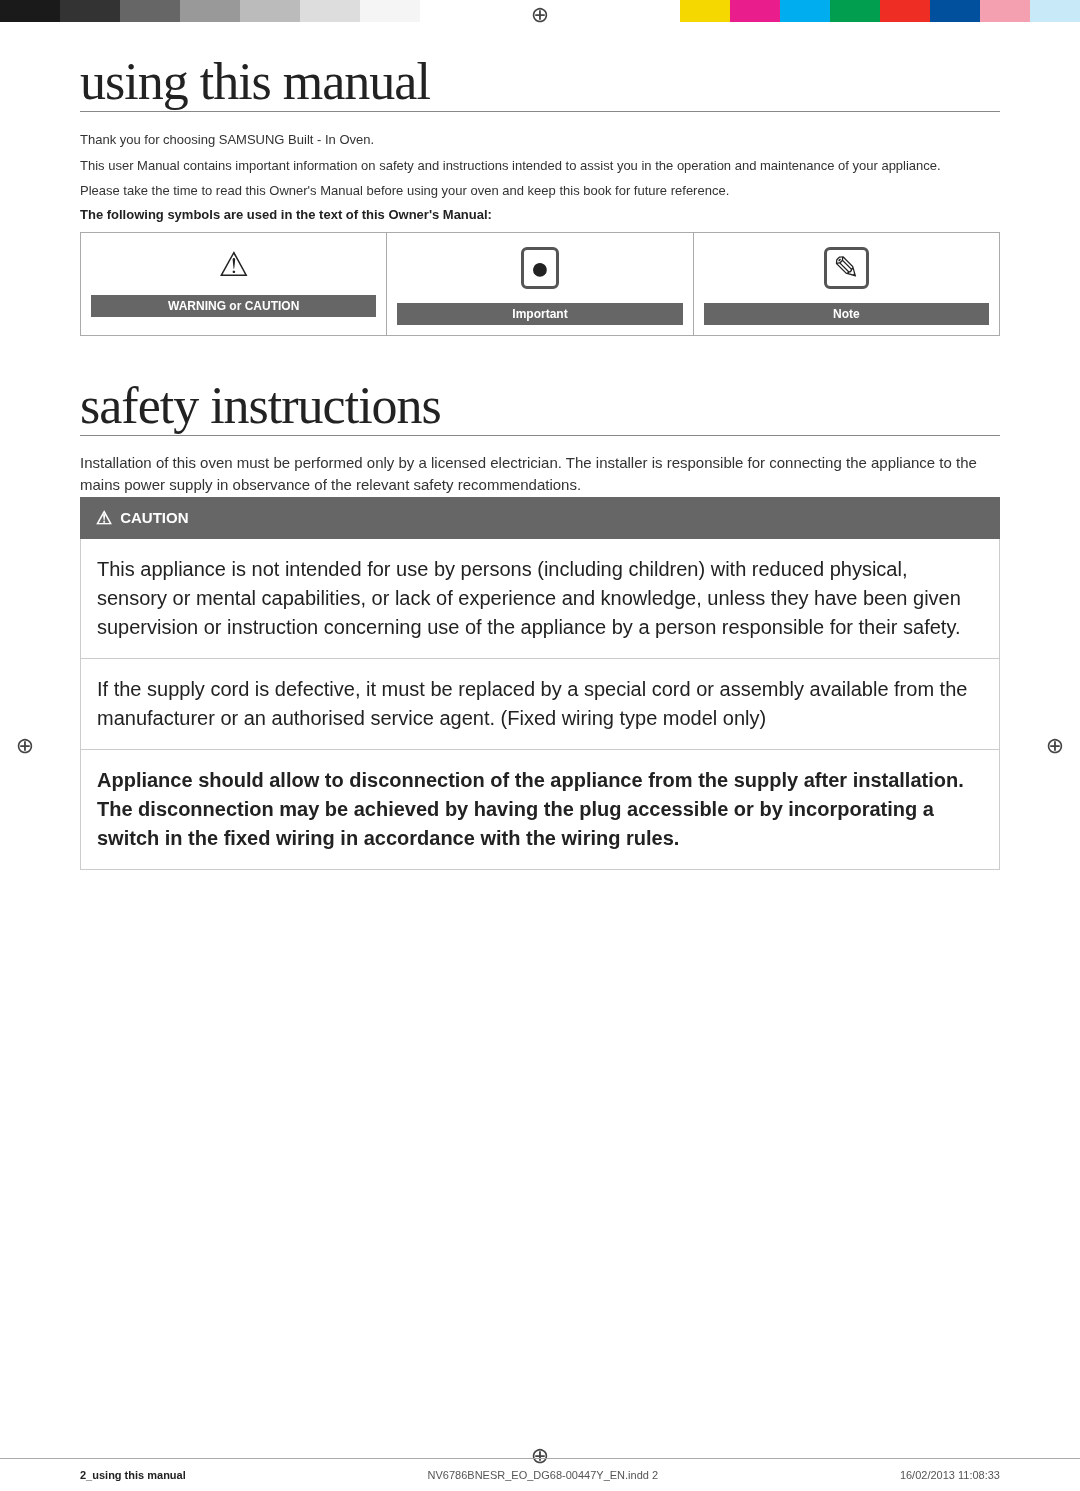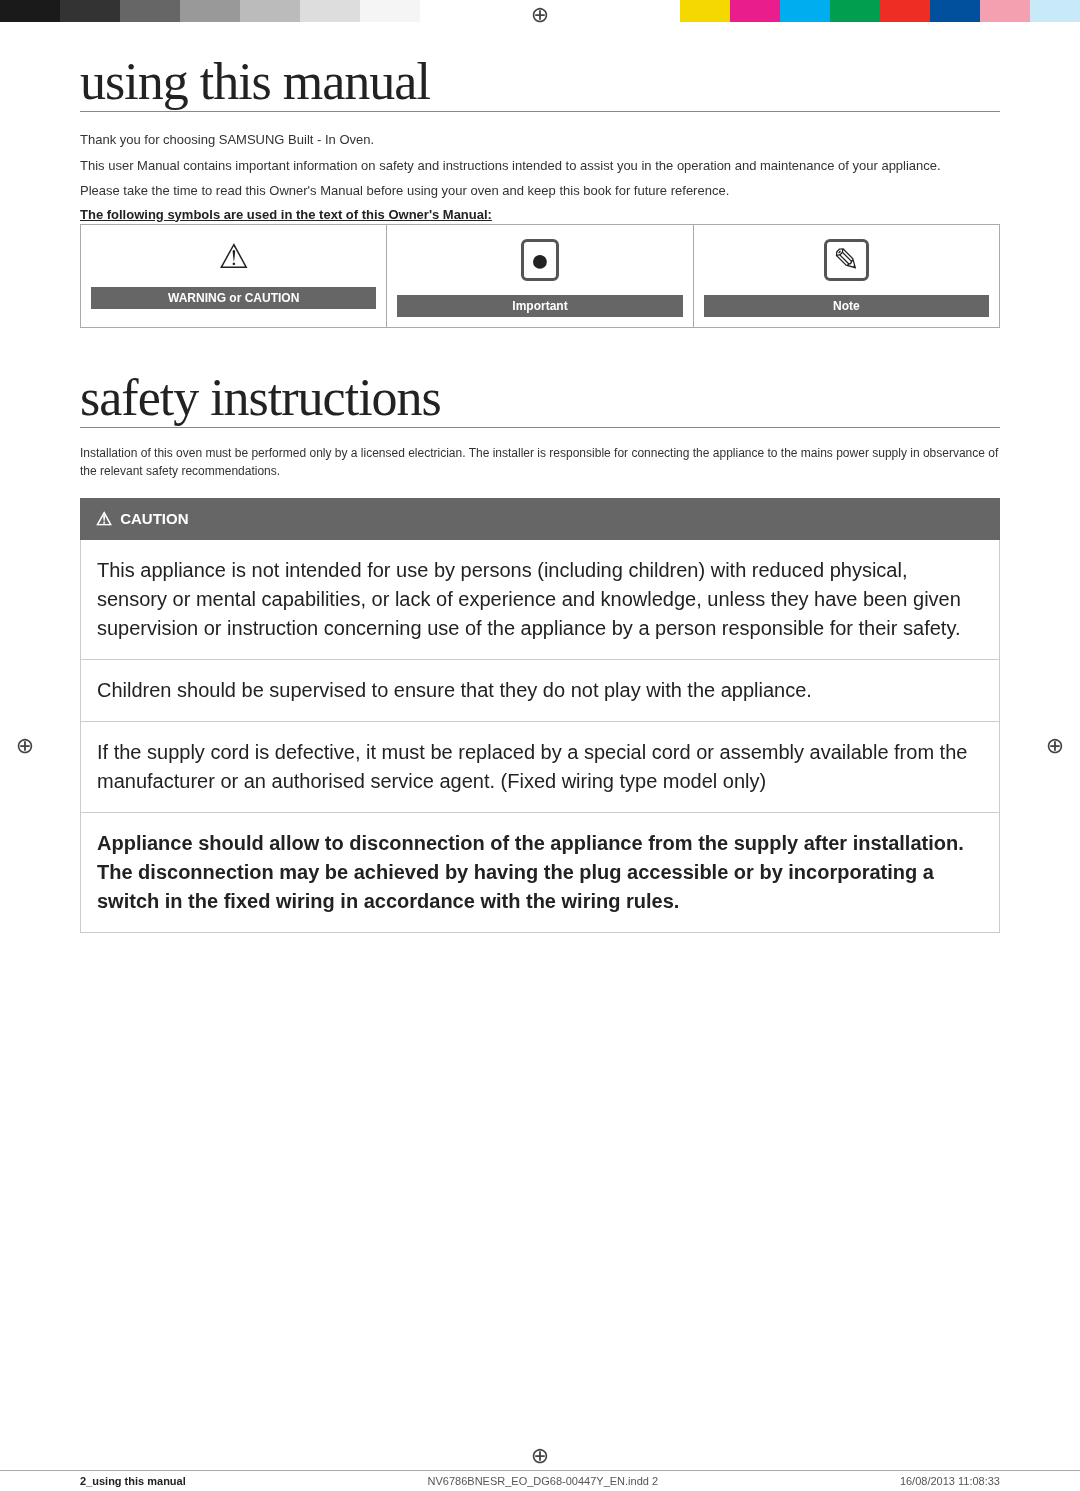--- a/index.html
+++ b/index.html
@@ -72,23 +72,22 @@
     .intro-text {
       font-size: 13px;
       line-height: 1.5;
       color: #333;
       margin-bottom: 6px;
     }
 
     .bold-intro {
       font-weight: bold;
       font-size: 13px;
-      margin-bottom: 2px;
+      margin-bottom: 10px;
       margin-top: 6px;
-      text-decoration: underline;
     }
 
     
     .symbols-table {
       display: flex;
       width: 100%;
       border: 1px solid #aaa;
       margin-bottom: 40px;
     }
     .symbol-cell {
@@ -121,24 +120,24 @@
       font-size: 52px;
       font-weight: 300;
       color: #222;
       border-bottom: 1px solid #888;
       margin-bottom: 16px;
       font-family: Georgia, 'Times New Roman', serif;
       letter-spacing: -1px;
     }
 
     .safety-intro {
-      font-size: 12px;
+      font-size: 15px;
       line-height: 1.5;
       color: #333;
-      margin-bottom: 18px;
+      margin-bottom: 0;
     }
 
     
     .warning-banner {
       background: #666;
       color: #fff;
       font-size: 15px;
       font-weight: bold;
       padding: 10px 16px;
       display: flex;
@@ -168,21 +167,21 @@
       font-weight: bold;
     }
 
     
     .page-footer {
       position: absolute;
       bottom: 0;
       left: 0;
       right: 0;
       border-top: 1px solid #aaa;
-      padding: 4px 80px;
+      padding: 10px 80px;
       display: flex;
       align-items: center;
       justify-content: space-between;
       font-size: 11px;
       color: #555;
     }
     .footer-page-num {
       font-weight: bold;
       color: #222;
     }
@@ -251,27 +250,26 @@
   <p class="safety-intro">Installation of this oven must be performed only by a licensed electrician. The installer is responsible for connecting the appliance to the mains power supply in observance of the relevant safety recommendations.</p>
 
   <div class="warning-banner">
     <span class="warning-triangle">⚠</span>
     <span>CAUTION</span>
   </div>
 
   <div class="warning-items">
 
     <div class="warning-item">This appliance is not intended for use by persons (including children) with reduced physical, sensory or mental capabilities, or lack of experience and knowledge, unless they have been given supervision or instruction concerning use of the appliance by a person responsible for their safety.</div>
-    <div class="warning-item">Children should be supervised to ensure that they do not play with the appliance.</div>
     <div class="warning-item">If the supply cord is defective, it must be replaced by a special cord or assembly available from the manufacturer or an authorised service agent. (Fixed wiring type model only)</div>
     <div class="warning-item">Appliance should allow to disconnection of the appliance from the supply after installation. The disconnection may be achieved by having the plug accessible or by incorporating a switch in the fixed wiring in accordance with the wiring rules.</div>
 
   </div>
 
 </div>
 
 <div class="crosshair crosshair-bottom-center">⊕</div>
 
 <div class="page-footer">
   <span class="footer-page-num">2_using this manual</span>
   <span>NV6786BNESR_EO_DG68-00447Y_EN.indd  2</span>
-  <span>16/08/2013  11:08:33</span>
+  <span>16/02/2013  11:08:33</span>
 </div>
 
 </body></html>

